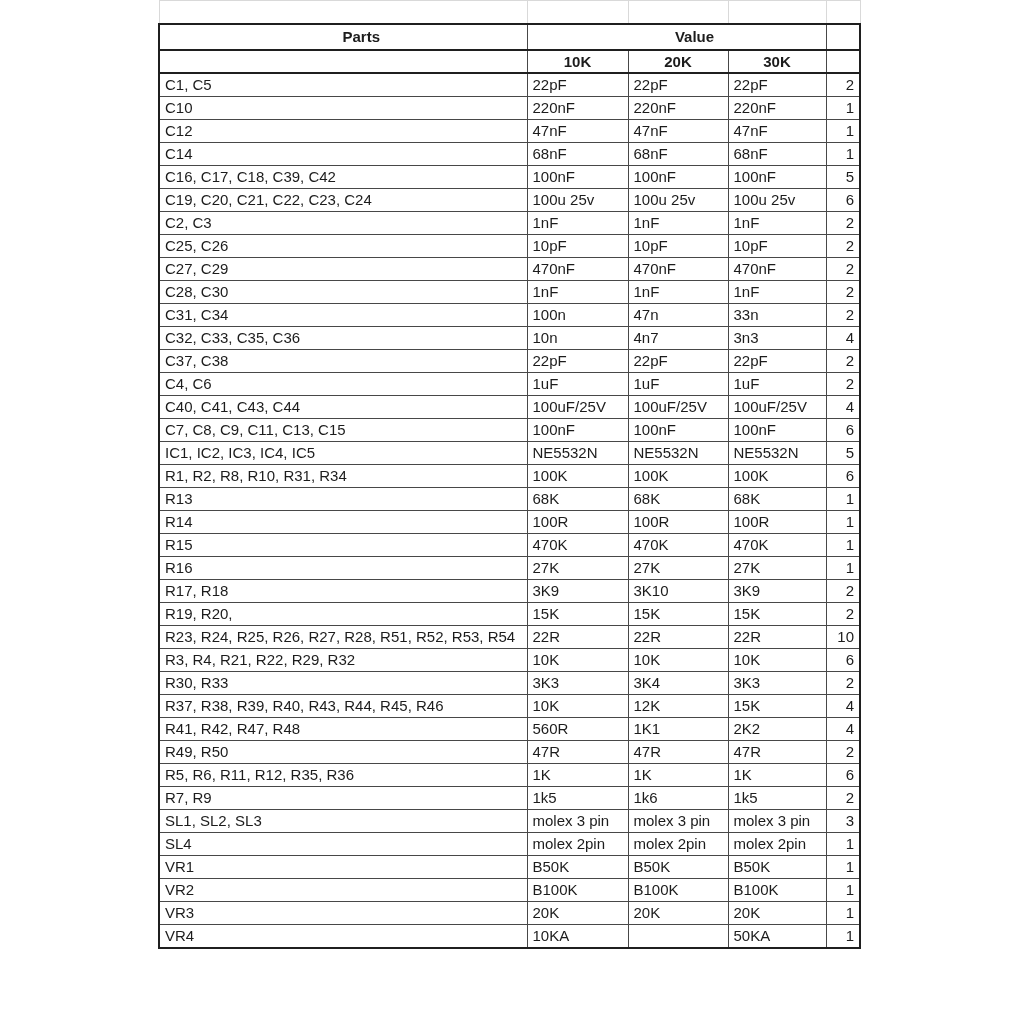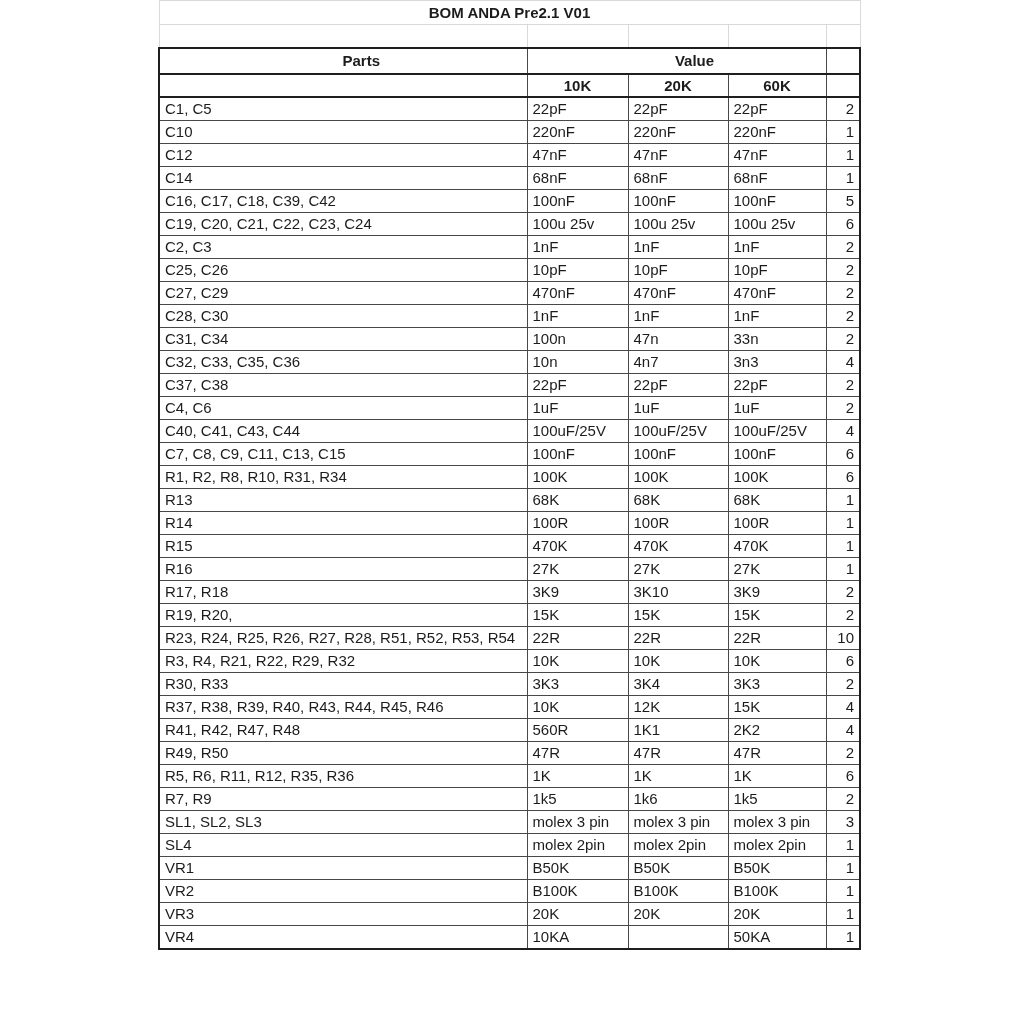--- a/index.html
+++ b/index.html
@@ -80,40 +80,37 @@
 <div class="page">
   <table class="bom">
     <colgroup>
       <col style="width:368px">
       <col style="width:101px">
       <col style="width:100px">
       <col style="width:98px">
       <col style="width:34px">
     </colgroup>
     <tbody>
-      <tr class="light title-row">
-        <td colspan="5">BOM ANDA Pre2.1 V01</td>
-      </tr>
       <tr class="light spacer-row">
         <td></td>
         <td></td>
         <td></td>
         <td></td>
         <td></td>
       </tr>
       <tr class="dark header-row">
         <td class="first">Parts</td>
         <td colspan="3">Value</td>
         <td class="last">Qty</td>
       </tr>
       <tr class="dark subheader-row">
         <td class="first"></td>
         <td>10K</td>
         <td>20K</td>
-        <td>60K</td>
+        <td>30K</td>
         <td class="last"></td>
       </tr>
     </tbody>
     <tbody class="data">
         <tr class="dark">
           <td class="cell-parts first">C1, C5</td>
           <td class="cell-value">22pF</td>
           <td class="cell-value">22pF</td>
           <td class="cell-value">22pF</td>
           <td class="cell-qty last">2</td>
@@ -217,20 +214,27 @@
           <td class="cell-qty last">4</td>
         </tr>
         <tr class="dark">
           <td class="cell-parts first">C7, C8, C9, C11, C13, C15</td>
           <td class="cell-value">100nF</td>
           <td class="cell-value">100nF</td>
           <td class="cell-value">100nF</td>
           <td class="cell-qty last">6</td>
         </tr>
         <tr class="dark">
+          <td class="cell-parts first">IC1, IC2, IC3, IC4, IC5</td>
+          <td class="cell-value">NE5532N</td>
+          <td class="cell-value">NE5532N</td>
+          <td class="cell-value">NE5532N</td>
+          <td class="cell-qty last">5</td>
+        </tr>
+        <tr class="dark">
           <td class="cell-parts first">R1, R2, R8, R10, R31, R34</td>
           <td class="cell-value">100K</td>
           <td class="cell-value">100K</td>
           <td class="cell-value">100K</td>
           <td class="cell-qty last">6</td>
         </tr>
         <tr class="dark">
           <td class="cell-parts first">R13</td>
           <td class="cell-value">68K</td>
           <td class="cell-value">68K</td>

